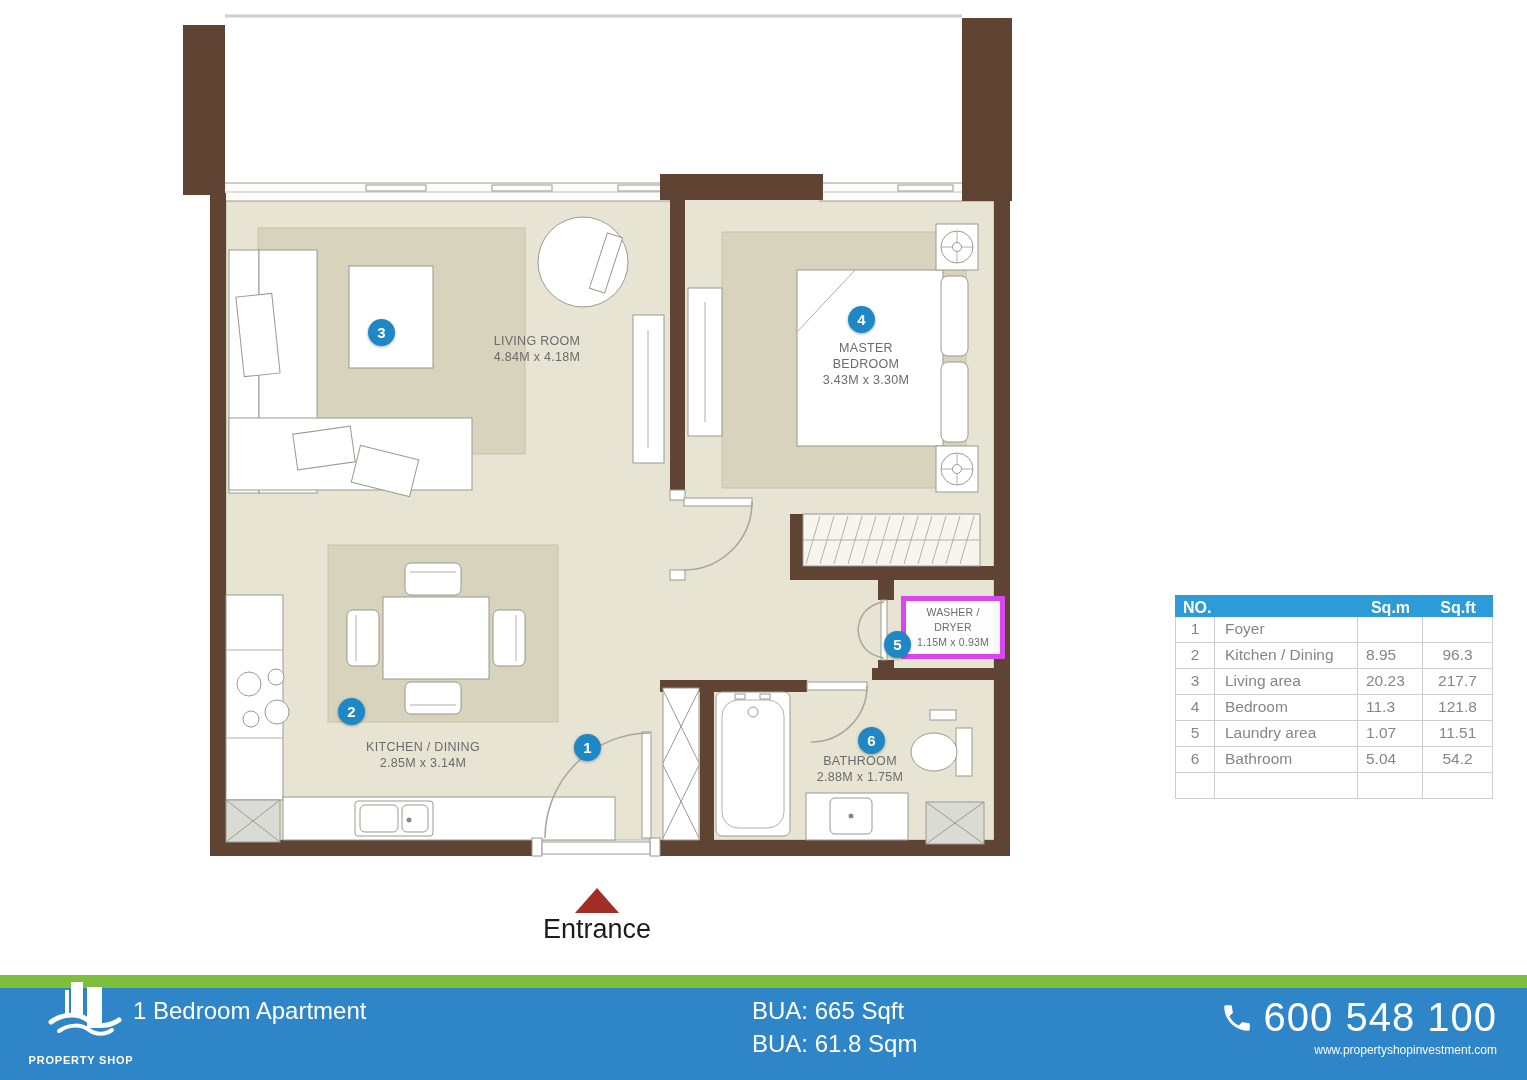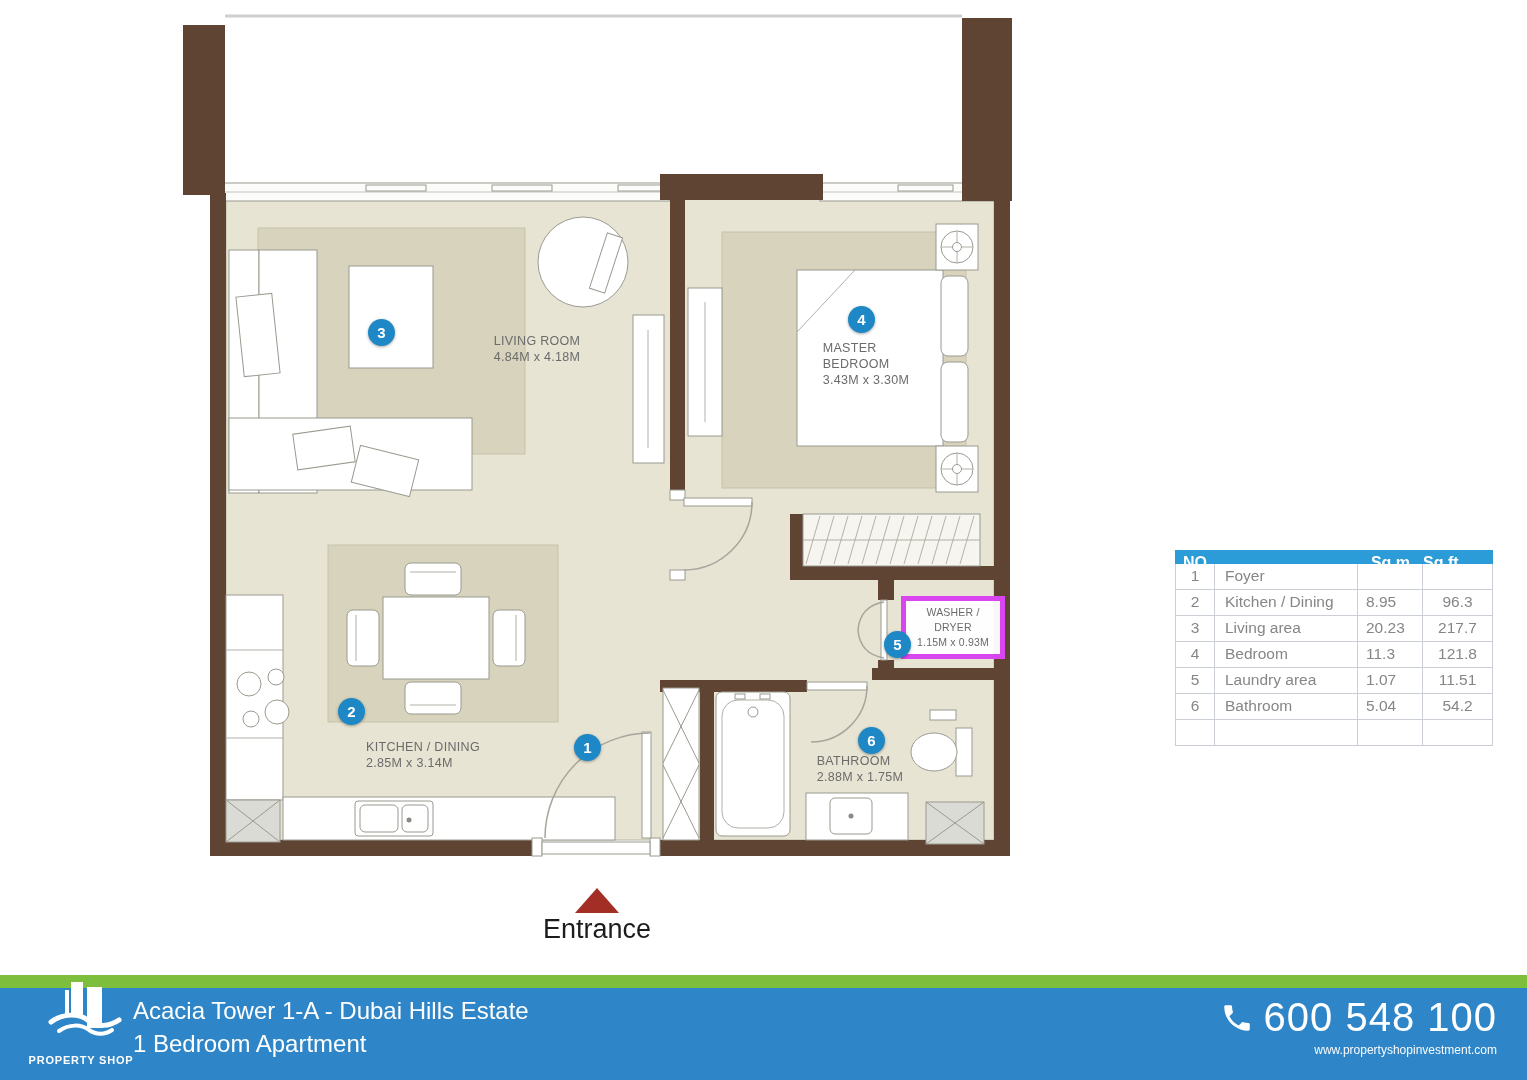--- a/index.html
+++ b/index.html
@@ -11,35 +11,35 @@
   .fw{fill:#ffffff;stroke:#9a9a90;stroke-width:1;}
   .rug{fill:#D7D3BC;stroke:#c6c2aa;stroke-width:1;}
   .floor{fill:#E7E4D3;stroke:#bab7a8;stroke-width:1;}
   .arc{fill:none;stroke:#a6a69c;stroke-width:1.5;}
   .win{fill:#fcfcfa;stroke:#9a9a90;stroke-width:1;}
   .shaft{fill:#DBDBD6;stroke:#9a9a90;stroke-width:1;}
   .xline{stroke:#9a9a90;stroke-width:1;}
   .hatch{stroke:#b5b2a6;stroke-width:1;}
   .thin{stroke:#b0b0a8;stroke-width:1;fill:none;}
   
-  .lbl{position:absolute;transform:translateX(-50%);text-align:left;color:#6b6b6b;
+  .lbl{position:absolute;transform:translateX(-50%);text-align:center;color:#6b6b6b;
        font-size:12.5px;line-height:16px;letter-spacing:.3px;white-space:nowrap;z-index:3;}
   .entrance-lbl{position:absolute;transform:translateX(-50%);color:#1c1c1c;font-size:27px;z-index:3;}
   .marker{position:absolute;width:27px;height:27px;border-radius:50%;background:#1E88C7;color:#fff;
           font-size:15px;font-weight:bold;display:flex;align-items:center;justify-content:center;
           box-shadow:0 1px 3px rgba(0,0,0,.35);z-index:5;}
   .washer-box{position:absolute;left:901px;top:596px;width:94px;background:rgba(255,255,255,.96);
           border:5px solid #d946ef;z-index:4;text-align:center;color:#6b6b6b;font-size:10.5px;
           line-height:15px;padding:4px 0;letter-spacing:.2px;}
   
   .area-table{position:absolute;left:1175px;top:550px;width:318px;z-index:3;font-size:15.5px;color:#868686;}
-  .at-head{display:flex;background:#2B9CD8;color:#fff;height:14px;line-height:25px;font-weight:bold;font-size:16px;}
+  .at-head{display:flex;background:#2B9CD8;color:#fff;height:22px;line-height:25px;font-weight:bold;font-size:16px;margin-top:45px;}
   .at-head .h-no{width:183px;padding-left:8px;box-sizing:border-box;}
   .at-head .h-sqm{width:65px;text-align:center;}
-  .at-head .h-sqft{width:70px;text-align:left;}
+  .at-head .h-sqft{width:70px;text-align:center;}
   .at-row{display:flex;height:25px;line-height:24px;border-bottom:1px solid #c9cfd4;}
   .at-row > div{border-right:1px solid #c9cfd4;box-sizing:border-box;overflow:hidden;}
   .at-row > div:first-child{border-left:1px solid #c9cfd4;}
   .c-no{width:40px;text-align:center;}
   .c-name{width:143px;padding-left:10px;}
   .c-sqm{width:65px;padding-left:8px;}
   .c-sqft{width:70px;text-align:center;}
   
   .footer-green{position:absolute;left:0;top:975px;width:1527px;height:13px;background:#7DBF3C;z-index:2;}
   .footer-blue{position:absolute;left:0;top:988px;width:1527px;height:92px;background:#2E85C7;z-index:2;}
@@ -323,24 +323,27 @@
       <rect x="52" y="7" width="15" height="41" fill="#fff"></rect>
       <rect x="30" y="10" width="4" height="26" fill="#fff"></rect>
       <path d="M16 42 C28 33, 44 33, 54 41 C62 47, 74 47, 84 40" stroke="#fff" stroke-width="5" fill="none" stroke-linecap="round"></path>
       <path d="M24 51 C34 44, 46 44, 54 50 C61 55, 70 55, 77 50" stroke="#fff" stroke-width="4" fill="none" stroke-linecap="round"></path>
     </svg>
     <div class="logo-l1">PROPERTY SHOP</div>
     <div class="logo-l2">INVESTMENT LLC</div>
   </div>
 
   <div class="f-title">
-    <div>Acacia Tower 1-A - Dubai Hills Estate</div>
     <div>1 Bedroom Apartment</div>
   </div>
 
+  <div class="f-bua">
+    <div>BUA: 665 Sqft</div>
+    <div>BUA: 61.8 Sqm</div>
+  </div>
 
   <div class="f-contact">
     <div class="phone-row">
       <svg width="34" height="34" viewBox="0 0 24 24">
         <path fill="#fff" d="M6.62 10.79c1.44 2.83 3.76 5.14 6.59 6.59l2.2-2.21c.27-.27.67-.36 1.02-.24 1.12.37 2.33.57 3.57.57.55 0 1 .45 1 1V20c0 .55-.45 1-1 1-9.39 0-17-7.61-17-17 0-.55.45-1 1-1h3.5c.55 0 1 .45 1 1 0 1.25.2 2.45.57 3.57.11.35.03.74-.25 1.02l-2.2 2.2z"></path>
       </svg>
       <span>600 548 100</span>
     </div>
     <div class="website">www.propertyshopinvestment.com</div>
   </div>

